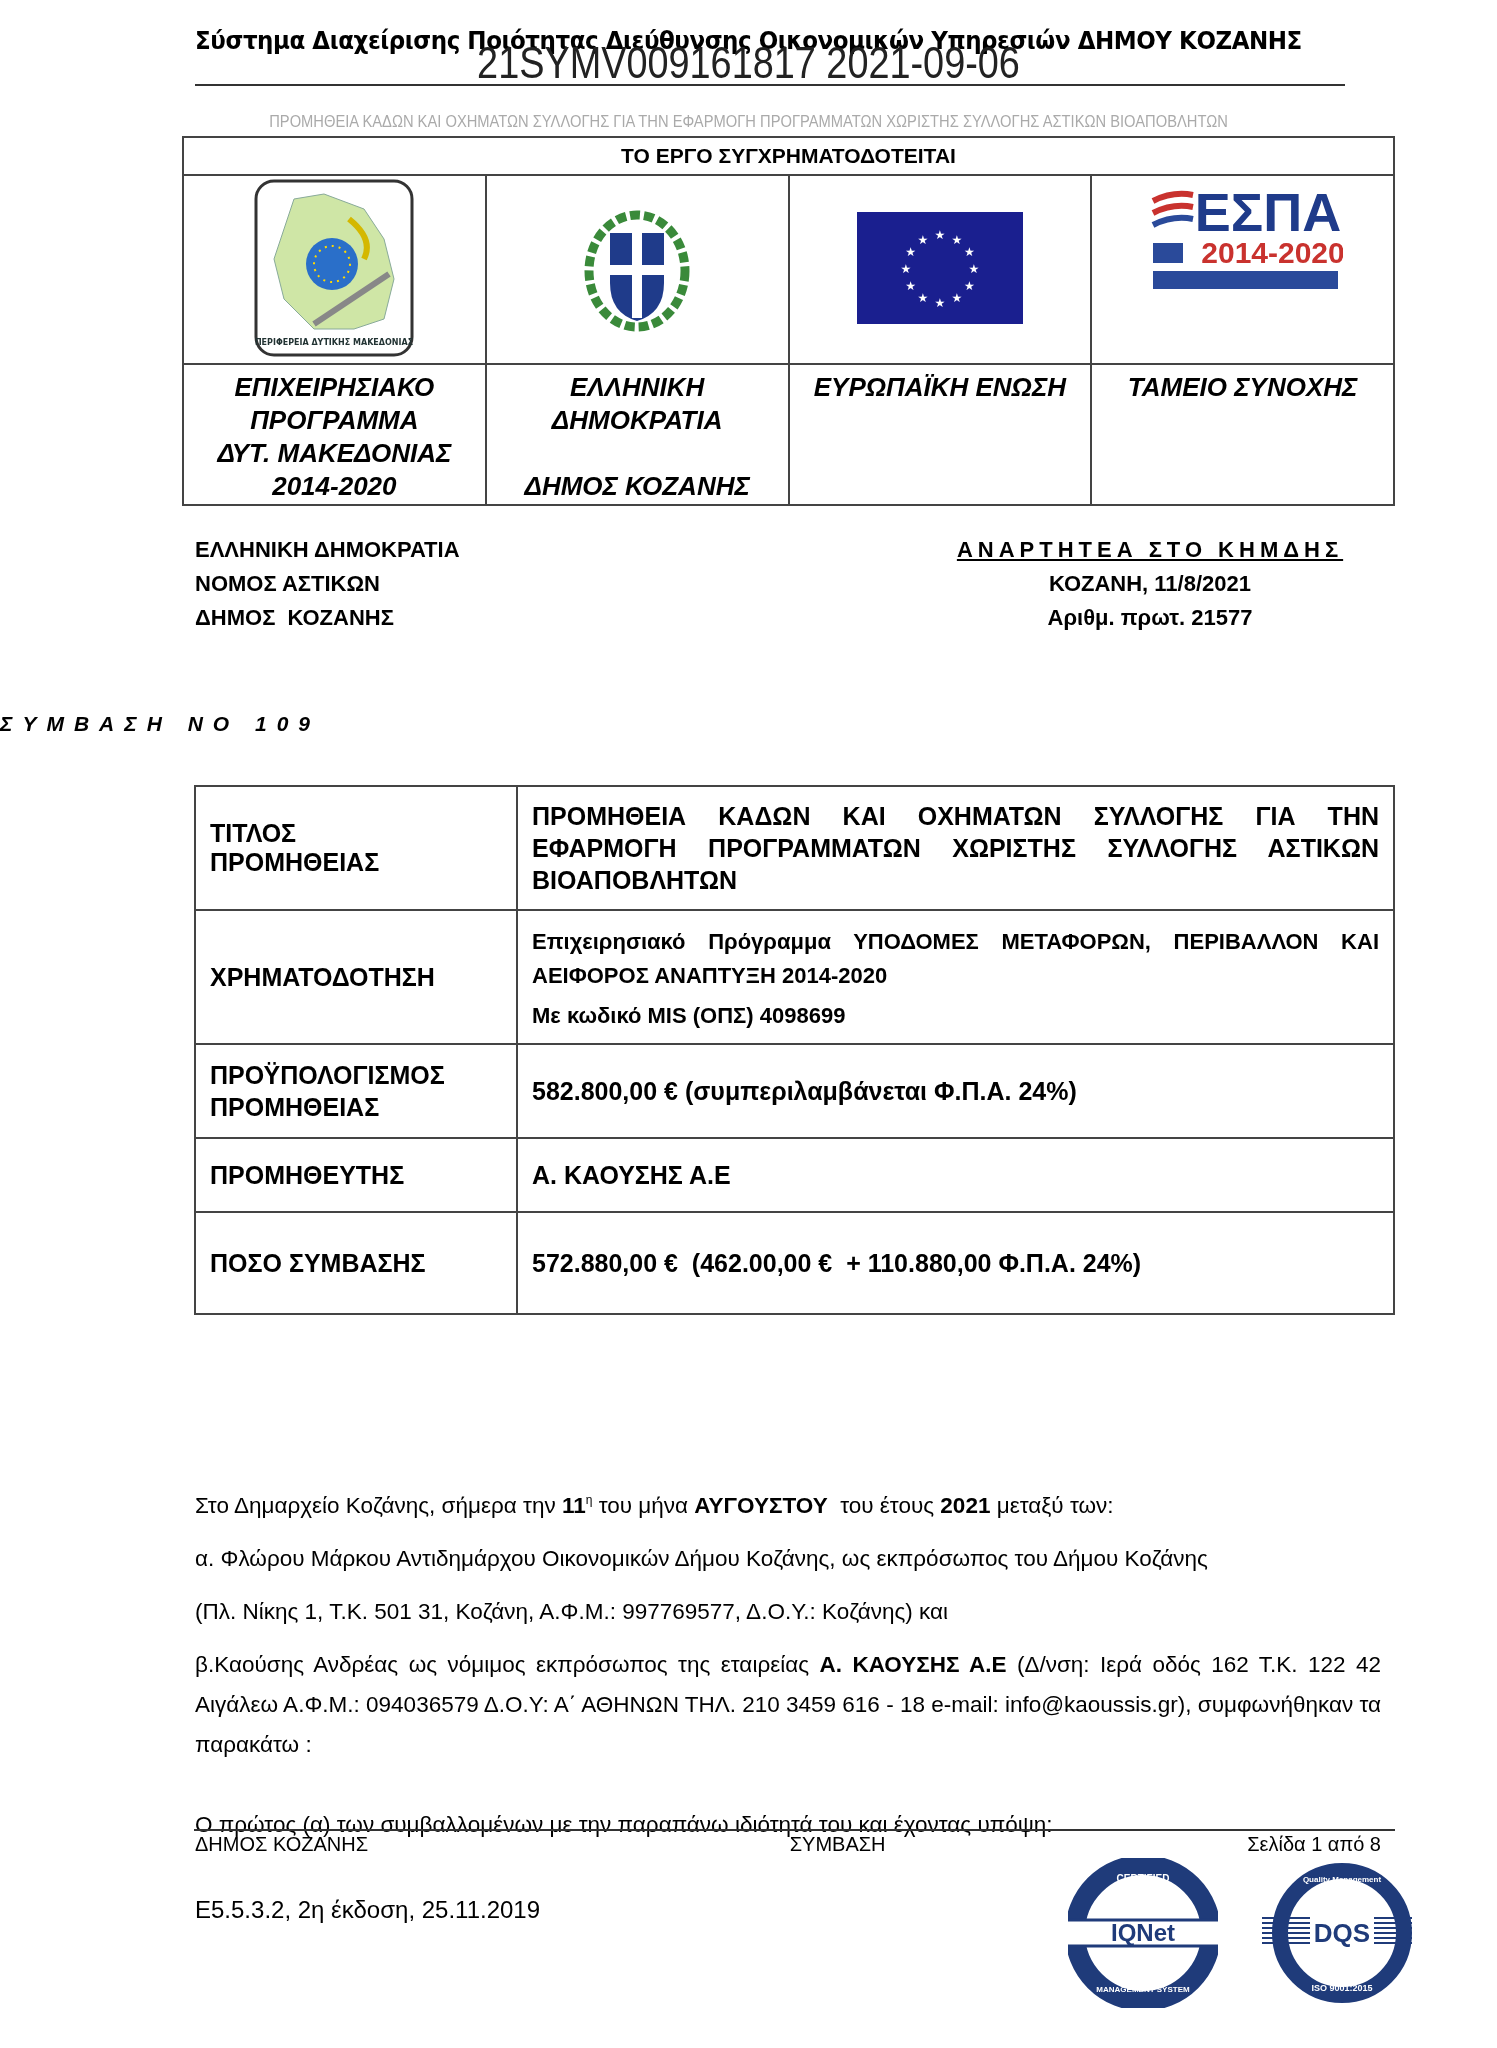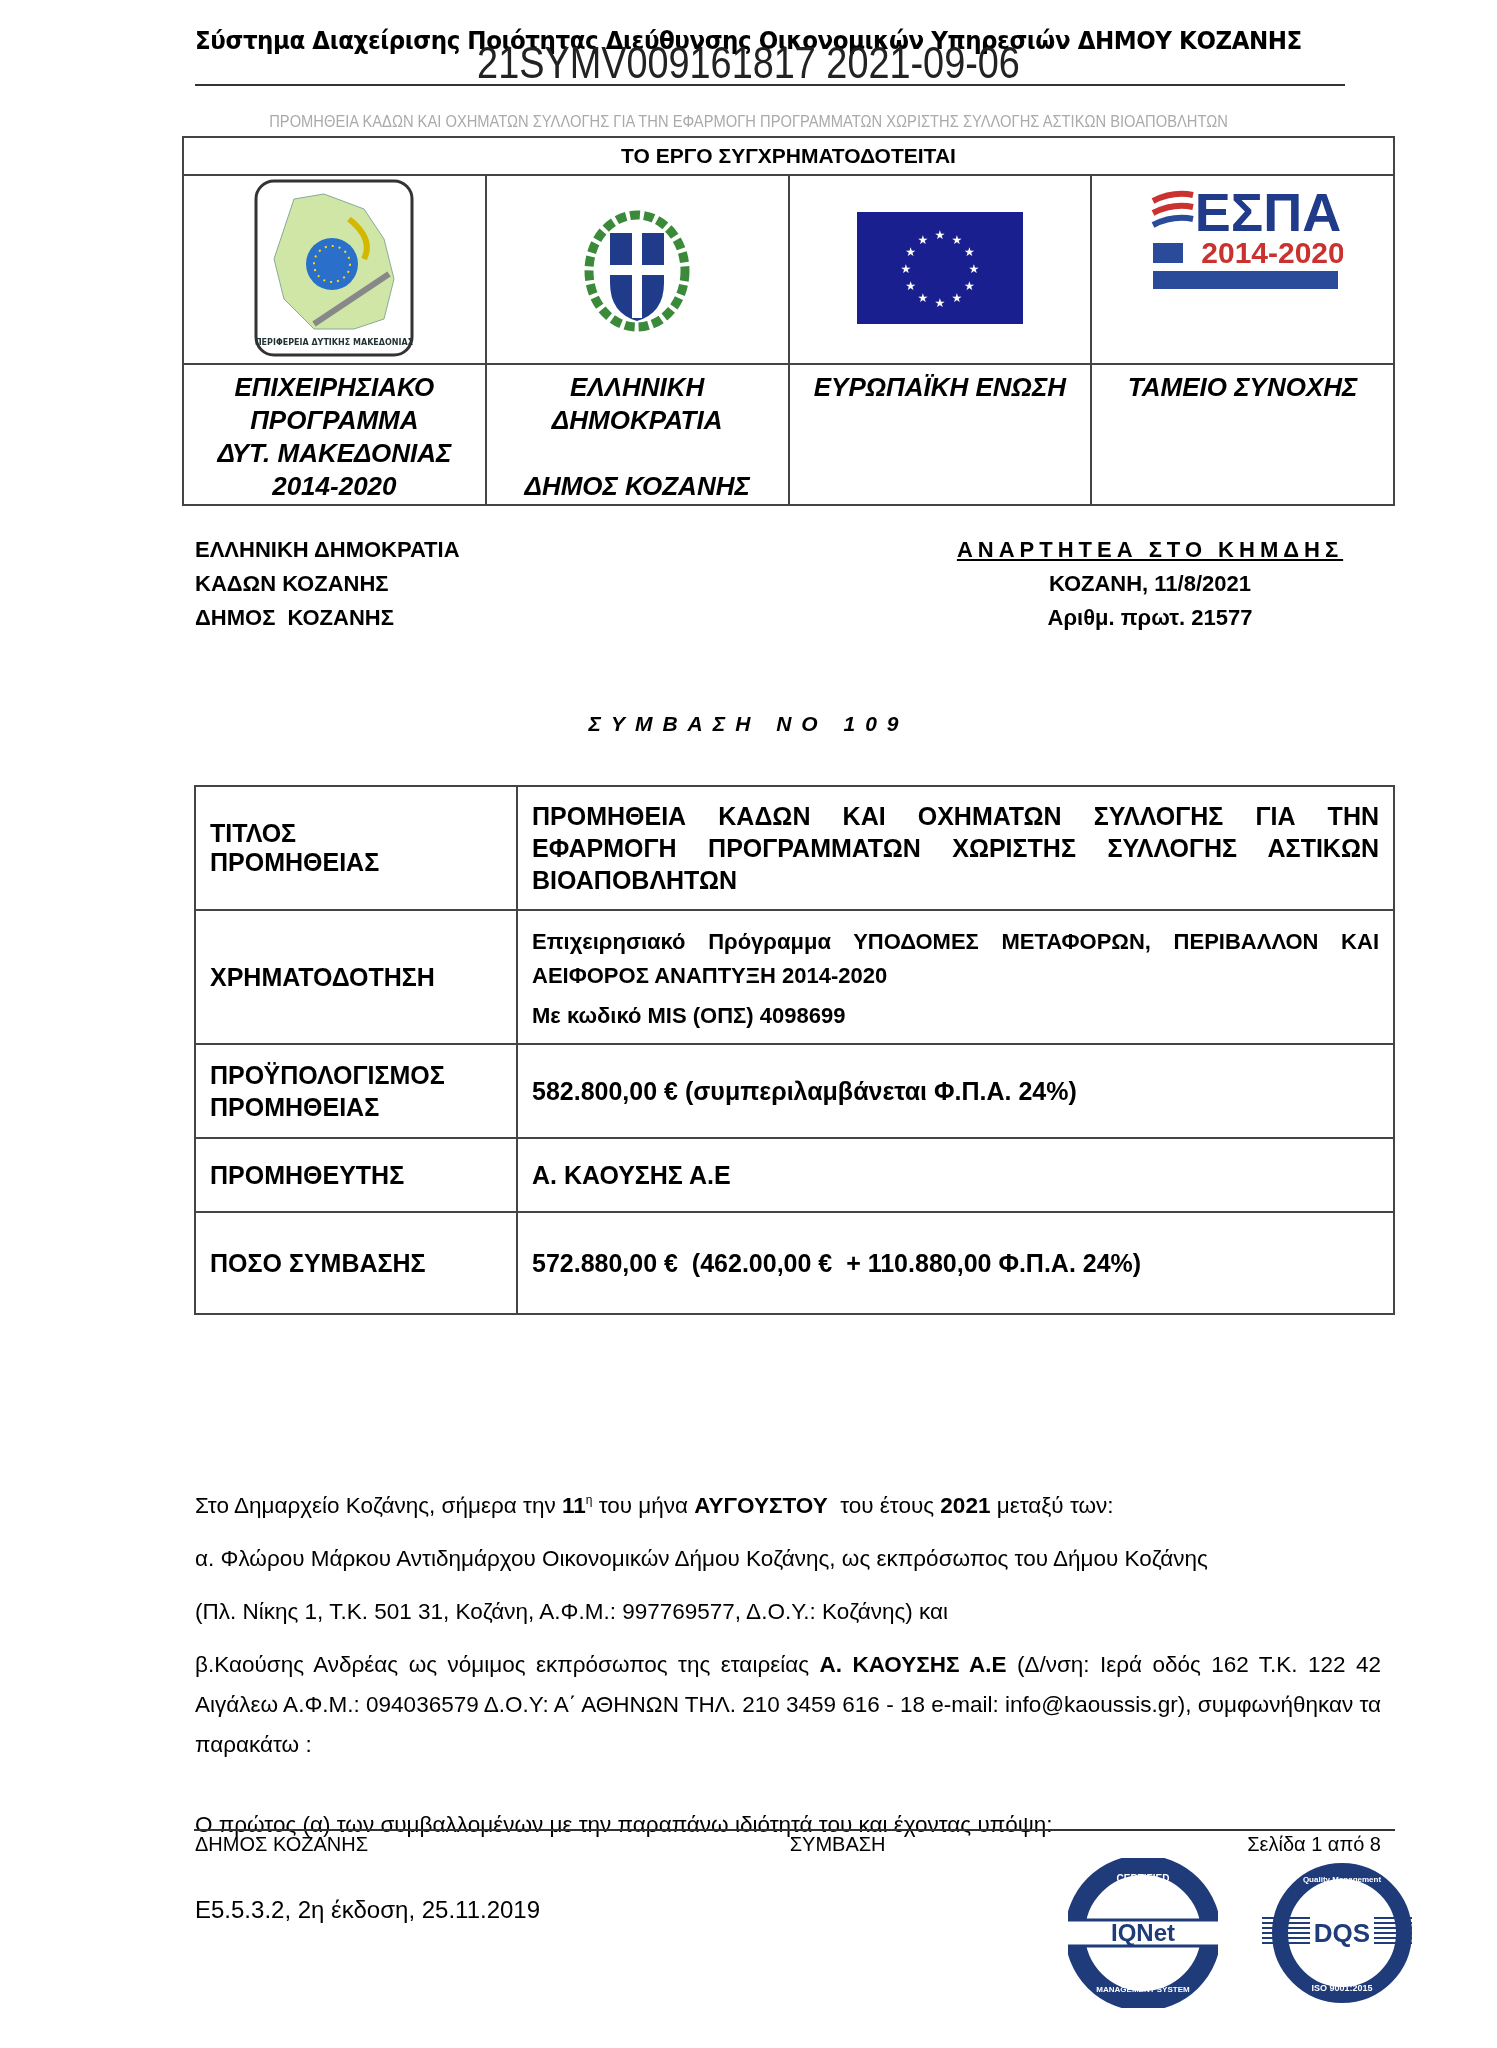--- a/index.html
+++ b/index.html
@@ -12,21 +12,21 @@
   .subhdr { left:0; width:1497px; top:113px; text-align:center; font-size:16px; color:#aaa; transform:scaleX(0.92); }
   table { border-collapse:collapse; }
   .cofund { position:absolute; left:182px; top:136px; width:1213px; }
   .cofund td { border:2px solid #444; vertical-align:top; }
   .cofund .ttl { text-align:center; font-weight:bold; font-size:21px; height:34px; vertical-align:middle; }
   .logo-cell { width:25%; height:185px; text-align:center; vertical-align:middle !important; }
   .cap { font-style:italic; font-weight:bold; font-size:26px; text-align:center; height:128px; line-height:33px; padding-top:6px; }
   .left-hdr { left:195px; top:533px; font-size:22px; font-weight:bold; line-height:34px; }
   .right-hdr { left:900px; width:500px; top:533px; font-size:22px; font-weight:bold; line-height:34px; text-align:center; }
   .right-hdr .u { text-decoration:underline; letter-spacing:5px; }
-  .contract-no { left:0; width:1497px; top:712px; text-align:center; font-size:21px; font-weight:bold; font-style:italic; letter-spacing:10px; }
+  .contract-no { left:0; width:1497px; top:712px; font-size:21px; font-weight:bold; font-style:italic; letter-spacing:10px; }
   .info { position:absolute; left:194px; top:785px; width:1201px; }
   .info td { border:2px solid #444; font-weight:bold; vertical-align:middle; }
   .info td.k { width:305px; padding-left:14px; font-size:25px; }
   .info td.v { padding:0 14px 0 14px; font-size:25px; }
   .r1 td { height:120px; } .r2 td { height:120px; } .r3 td { height:130px; }
   .r4 td { height:90px; } .r5 td { height:70px; } .r6 td { height:98px; }
   .justify { text-align:justify; text-align-last:justify; }
   .body-text { left:195px; width:1186px; top:1480px; font-size:22.5px; font-family:"Liberation Sans", sans-serif; }
   .body-text p { margin:0; line-height:40px; }
   .body-text p.gap { margin-bottom:13px; }
@@ -119,21 +119,21 @@
     </td>
     <td class="cap">
       <div>ΤΑΜΕΙΟ ΣΥΝΟΧΗΣ</div>
     </td>
   </tr>
 </tbody>
   </table>
 
 <div class="abs left-hdr">
   <div>ΕΛΛΗΝΙΚΗ ΔΗΜΟΚΡΑΤΙΑ</div>
-  <div>ΚΑΔΩΝ ΚΟΖΑΝΗΣ</div>
+  <div>ΝΟΜΟΣ ΑΣΤΙΚΩΝ</div>
   <div style="white-space:pre;">ΔΗΜΟΣ  ΚΟΖΑΝΗΣ</div>
 </div>
 
 <div class="abs right-hdr">
   <div class="u">ΑΝΑΡΤΗΤΕΑ ΣΤΟ ΚΗΜΔΗΣ</div>
   <div>ΚΟΖΑΝΗ, 11/8/2021</div>
   <div>Αριθμ. πρωτ. 21577</div>
 </div>
 
 <div class="abs contract-no">ΣΥΜΒΑΣΗ ΝΟ 109</div>

